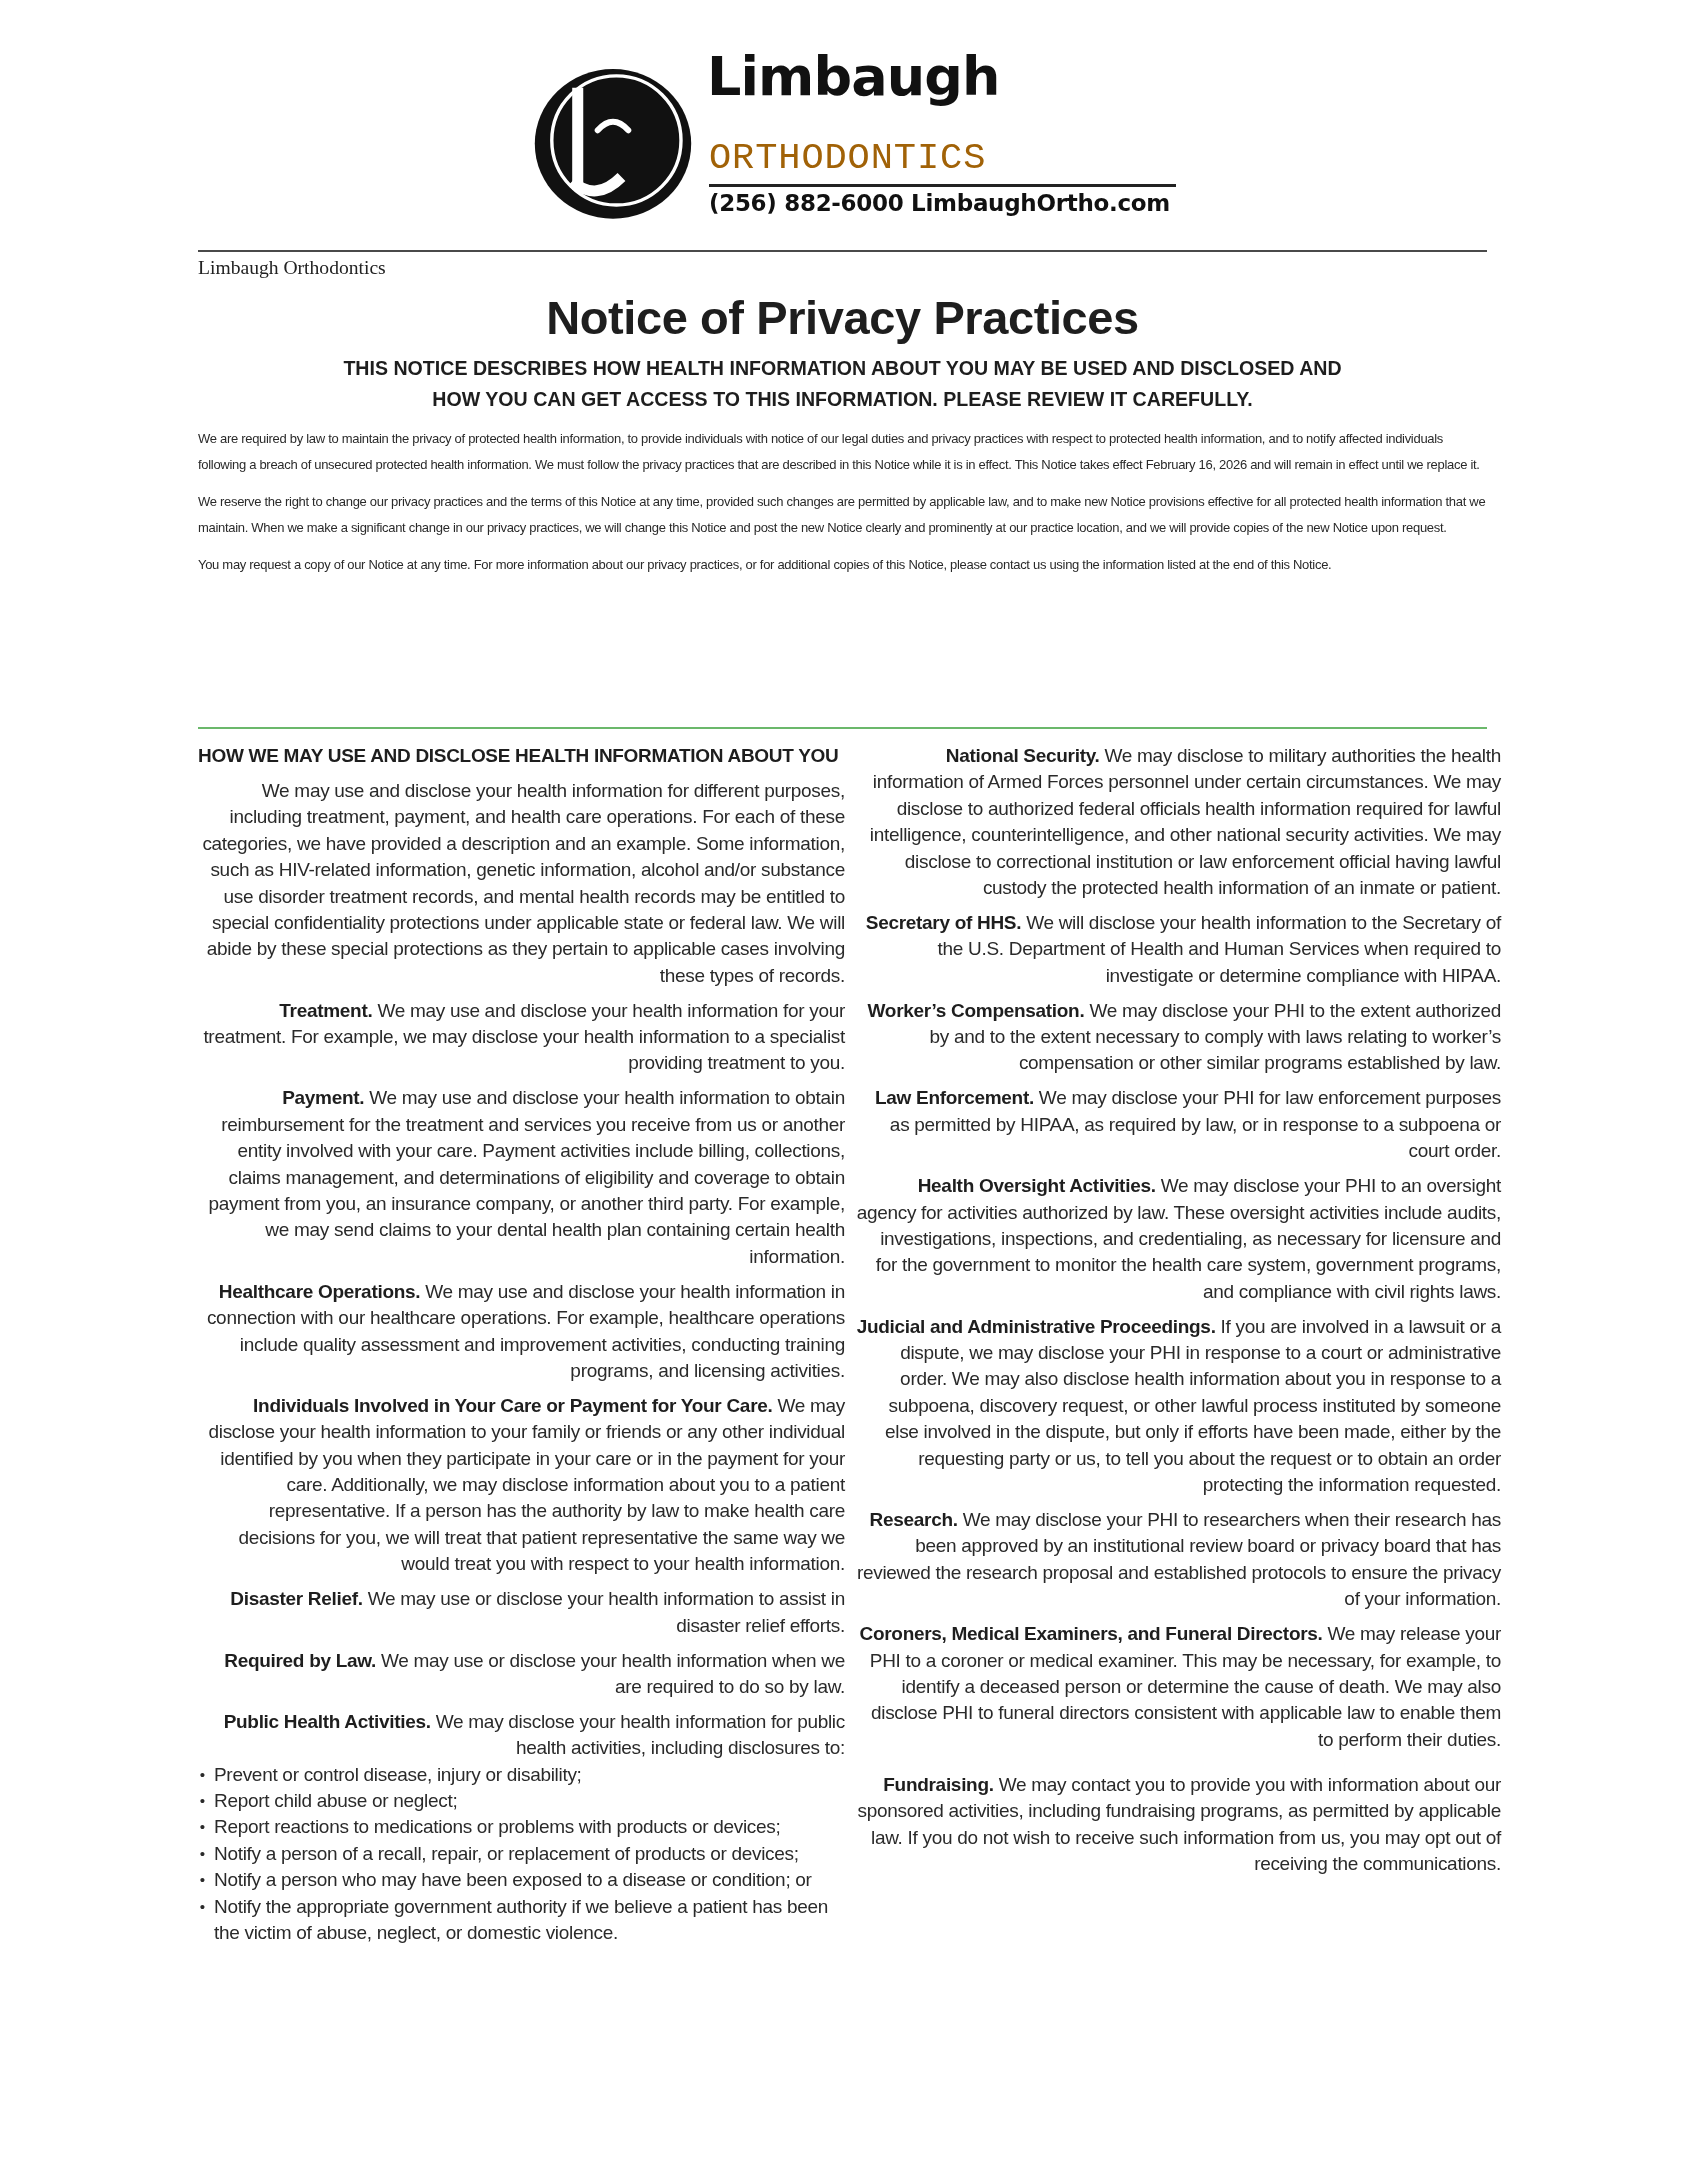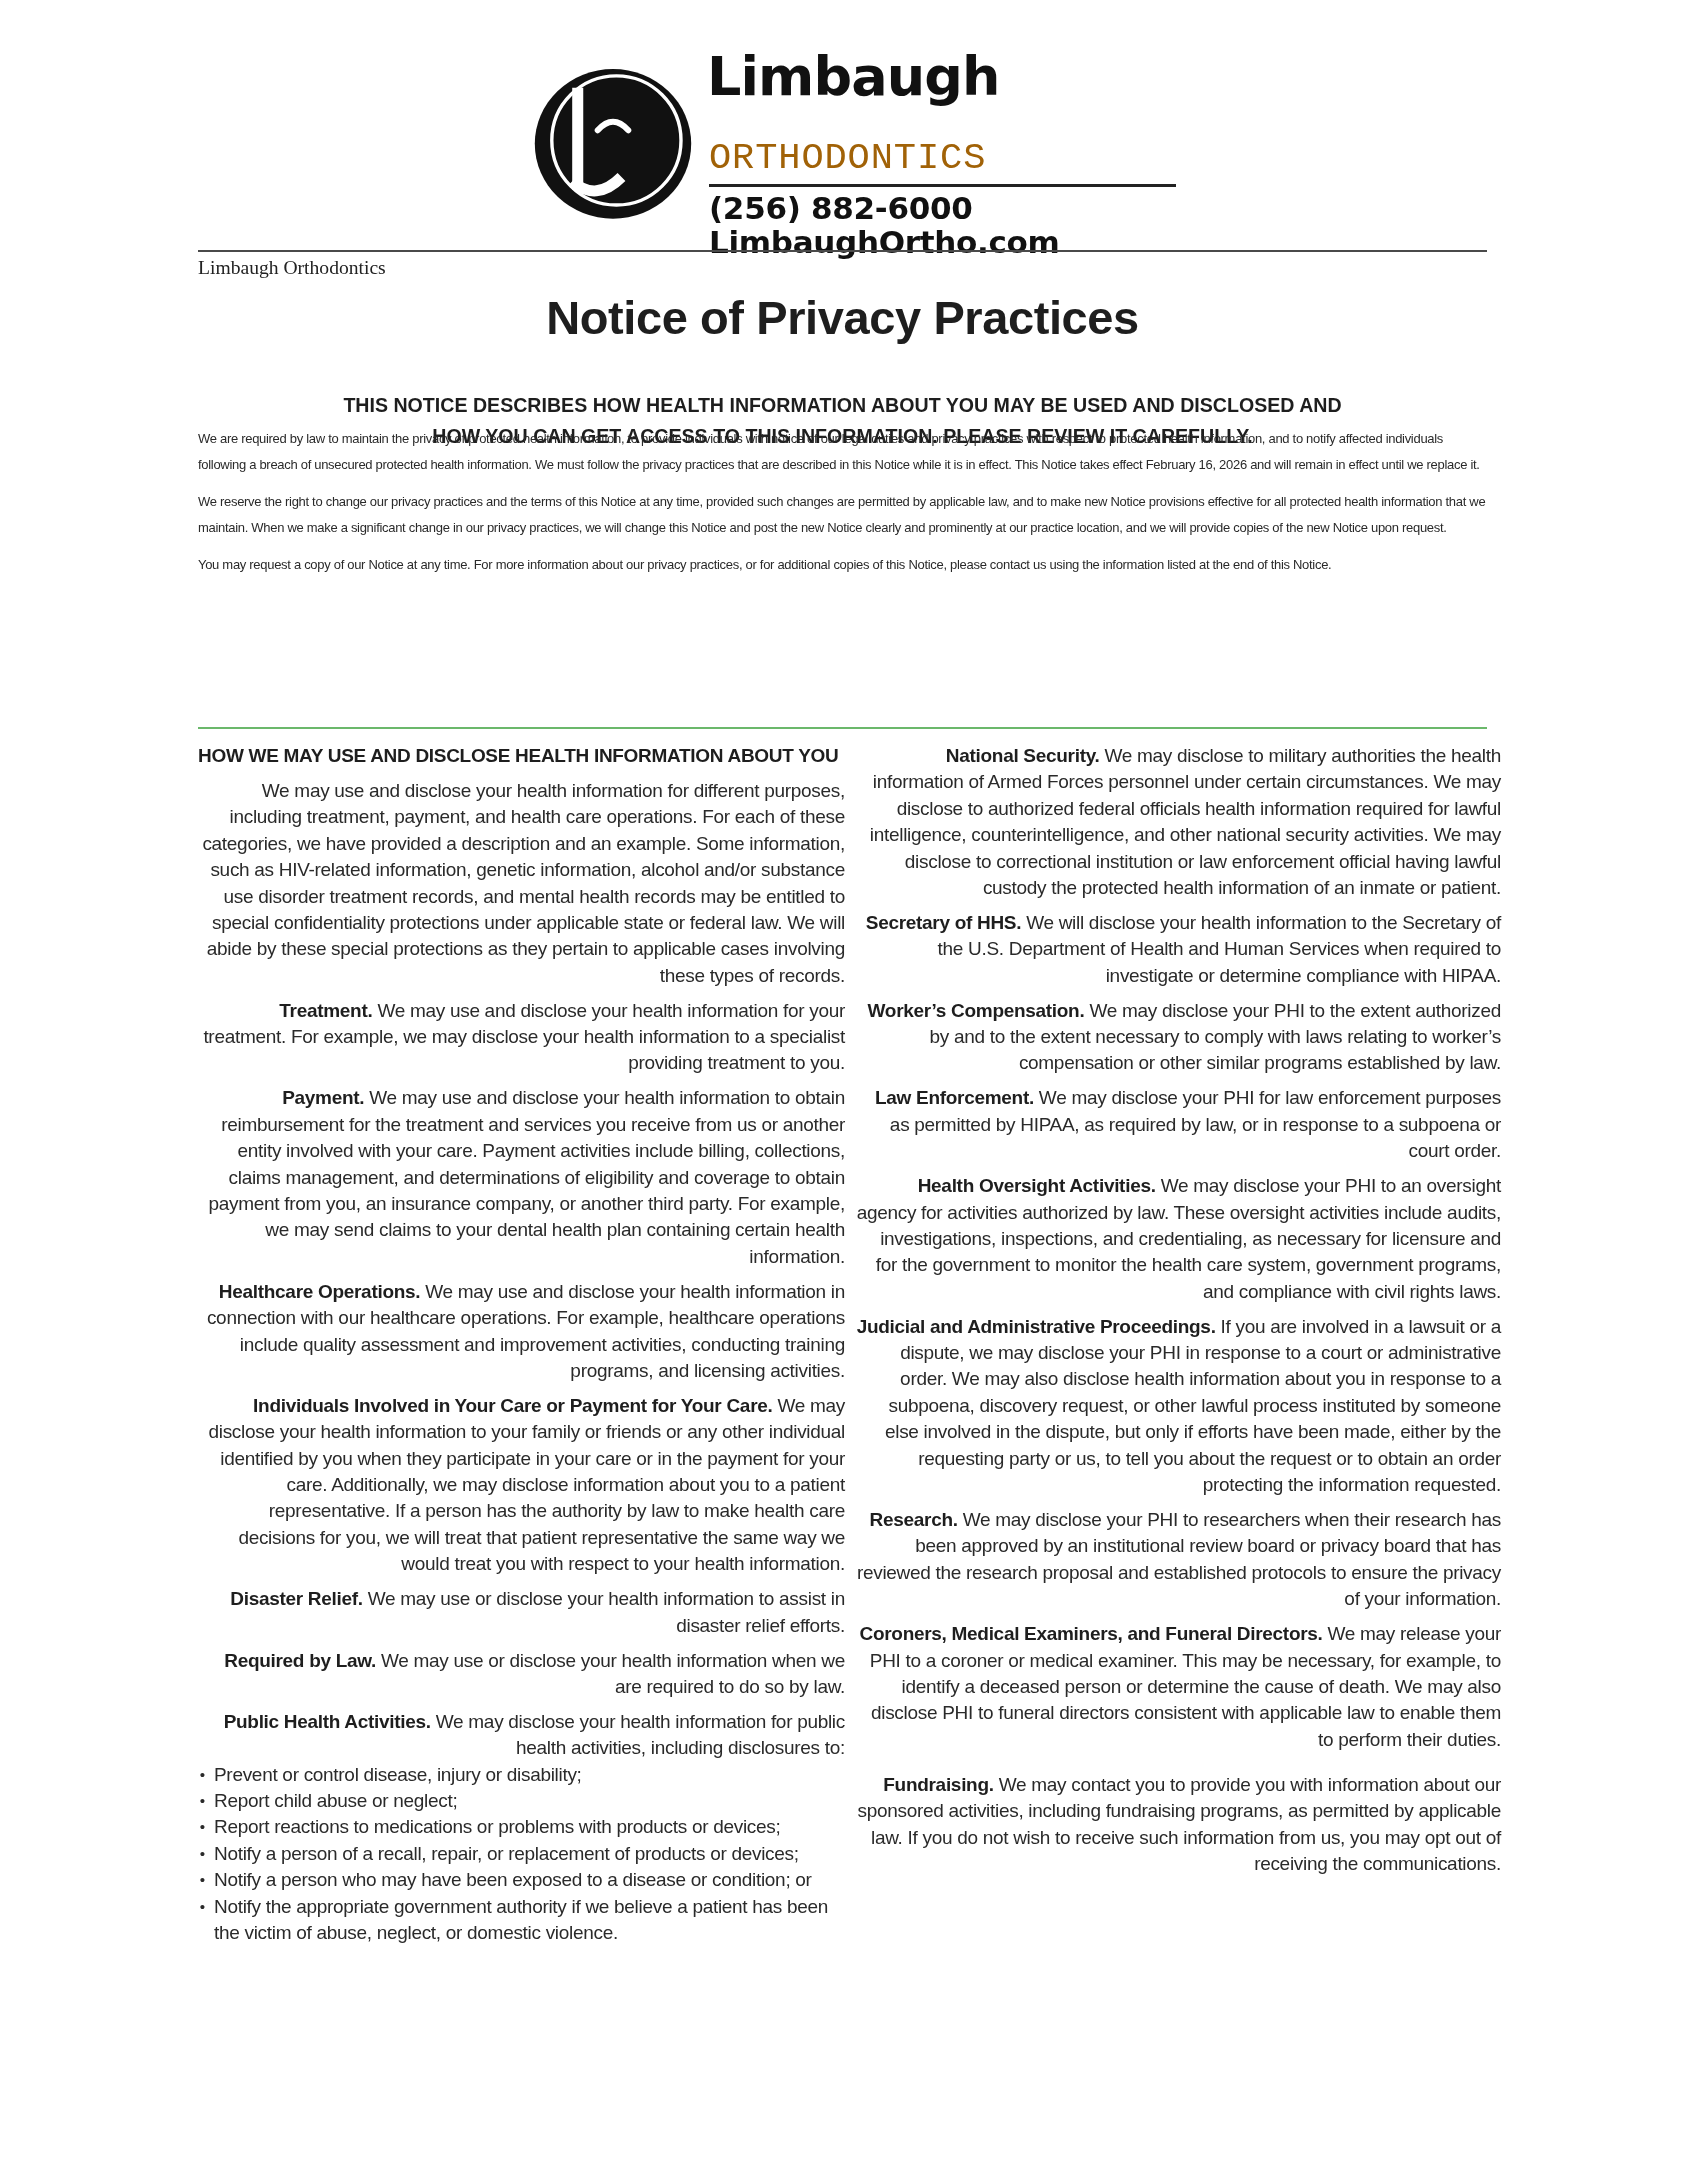--- a/index.html
+++ b/index.html
@@ -56,21 +56,21 @@
       top: 129px;
       width: 467px;
       height: 2.6px;
       background: #222;
     }
     .logo-contact {
       position: absolute;
       left: 181px;
       top: 136px;
       font-family: "DejaVu Sans", sans-serif;
-      font-size: 31px;
+      font-size: 23px;
       font-weight: bold;
       color: #111;
       line-height: 1.1;
       letter-spacing: -0.3px;
     }
     .top-rule {
       position: absolute;
       left: 198px;
       top: 250px;
       width: 1289px;
@@ -101,21 +101,20 @@
       position: absolute;
       left: 0;
       top: 353px;
       width: 1685px;
       text-align: center;
       font-family: "Liberation Sans", sans-serif;
       font-weight: bold;
       font-size: 19.6px;
       line-height: 31px;
       color: #1e1e1e;
-      margin-top: 37px;
     }
     .intro {
       position: absolute;
       left: 198px;
       top: 426px;
       width: 1295px;
       font-size: 13px;
       line-height: 26.4px;
       color: #2a2a2a;
       letter-spacing: -0.3px;

